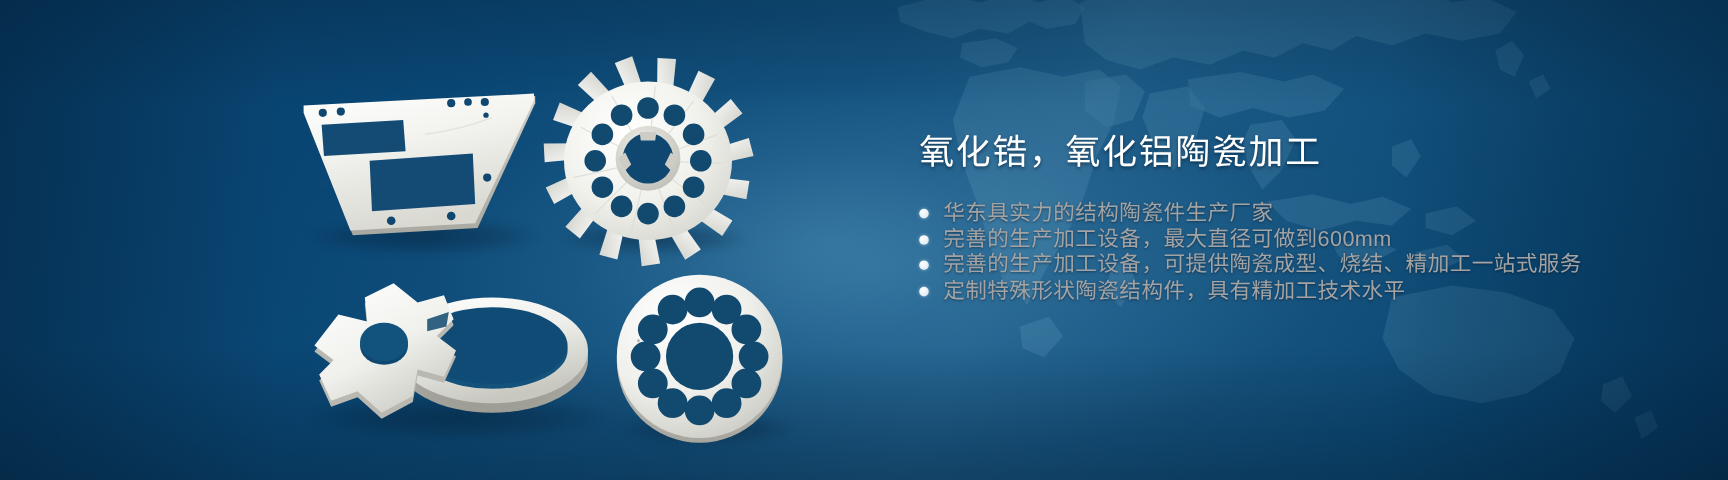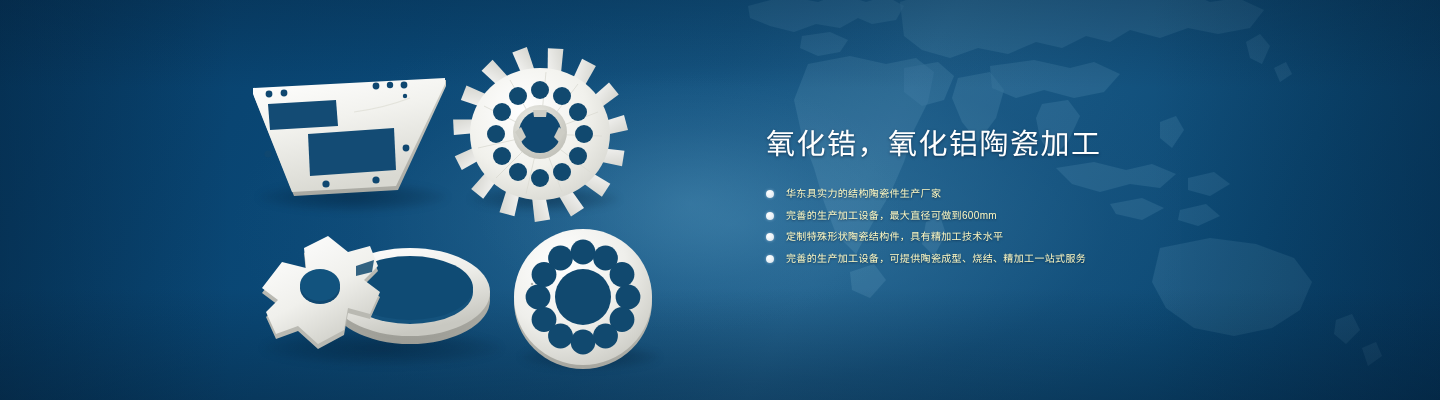--- a/index.html
+++ b/index.html
@@ -74,43 +74,43 @@
     height: 430px;
     opacity: 0.20;
     mix-blend-mode: screen;
   }
   .bg-map svg { width: 100%; height: 100%; display: block; }
 
   
   .copy {
     position: absolute;
     left: 766px;
-    top: 126px;
+    top: 110px;
     width: 620px;
   }
   .headline {
     font-size: 29px;
     line-height: 1.25;
     letter-spacing: 1.5px;
     color: #ffffff;
     font-weight: 400;
     text-shadow: 0 1px 3px rgba(0,18,38,0.55);
     white-space: nowrap;
   }
   .bullets {
     list-style: none;
     margin: 21px 0 0 0;
     padding: 0;
   }
   .bullet {
     position: relative;
     padding-left: 20px;
-    font-size: 10px;
+    font-size: 18px;
     line-height: 21.5px;
-    color: #fef9c3;
+    color: #a3a3a3;
     letter-spacing: 0.35px;
     white-space: nowrap;
     text-shadow: 0 1px 2px rgba(0,16,34,0.5);
   }
   .dot {
     position: absolute;
     left: 0;
     top: 7px;
     width: 8px;
     height: 8px;
@@ -440,22 +440,22 @@
       <li class="bullet">
         <span class="dot"></span>
         <span>华东具实力的结构陶瓷件生产厂家</span>
       </li>
       <li class="bullet">
         <span class="dot"></span>
         <span>完善的生产加工设备，最大直径可做到600mm</span>
       </li>
       <li class="bullet">
         <span class="dot"></span>
-        <span>定制特殊形状陶瓷结构件，具有精加工技术水平</span>
+        <span>完善的生产加工设备，可提供陶瓷成型、烧结、精加工一站式服务</span>
       </li>
       <li class="bullet">
         <span class="dot"></span>
-        <span>完善的生产加工设备，可提供陶瓷成型、烧结、精加工一站式服务</span>
+        <span>定制特殊形状陶瓷结构件，具有精加工技术水平</span>
       </li>
     </ul>
   </div>
 
 </div>
 
 </body></html>

